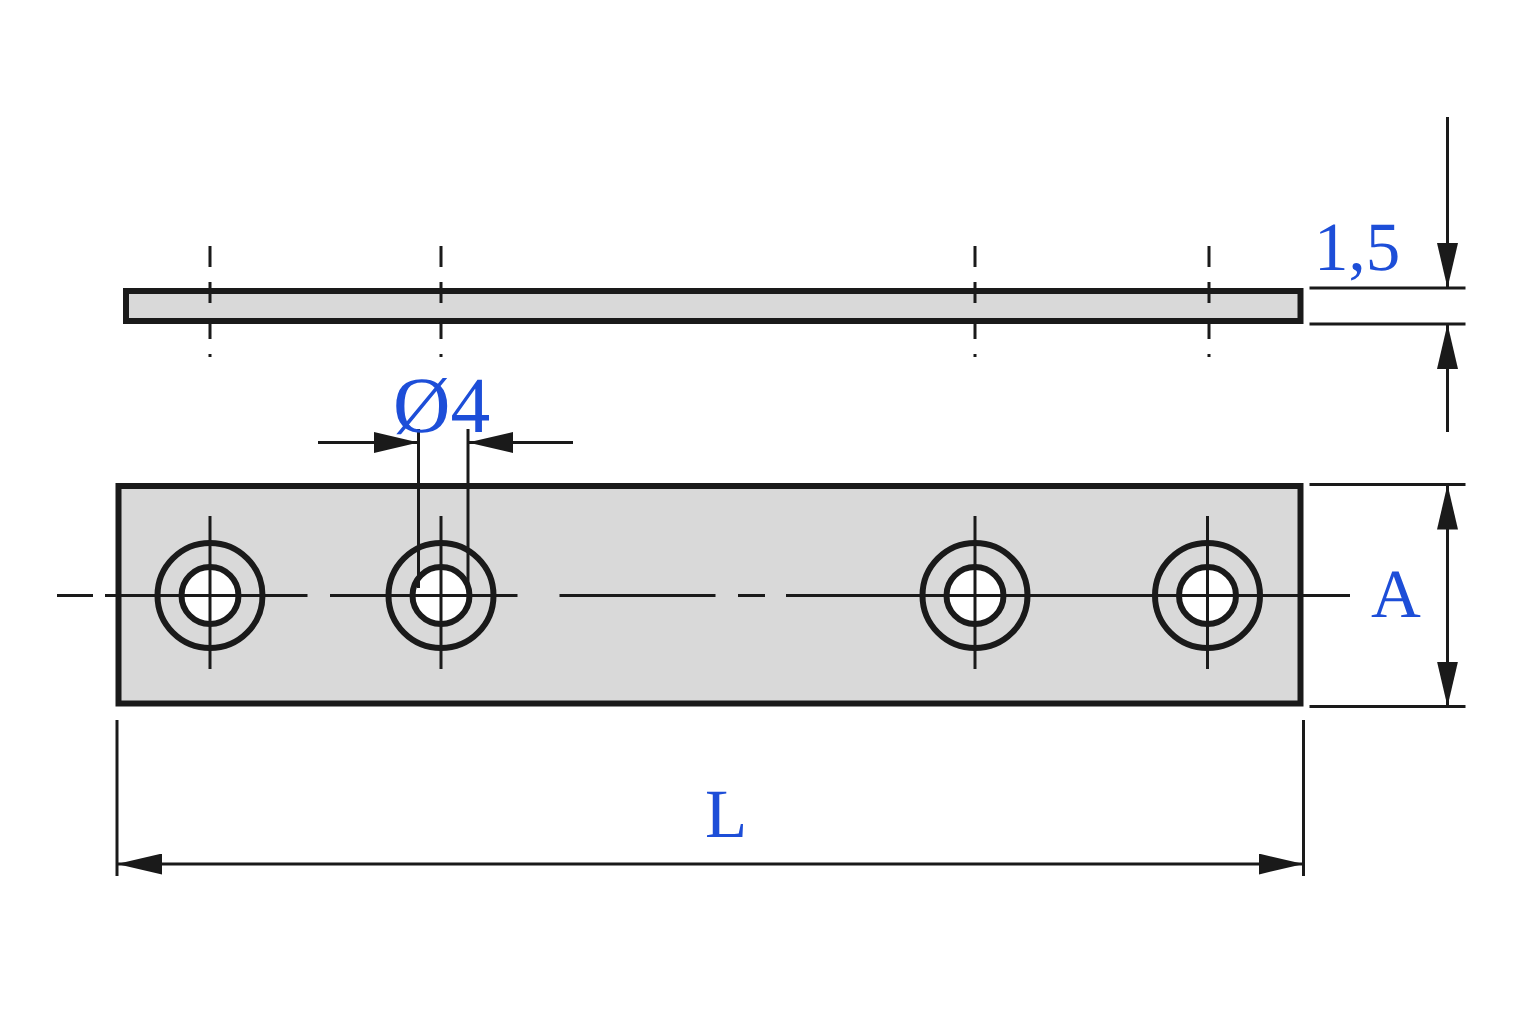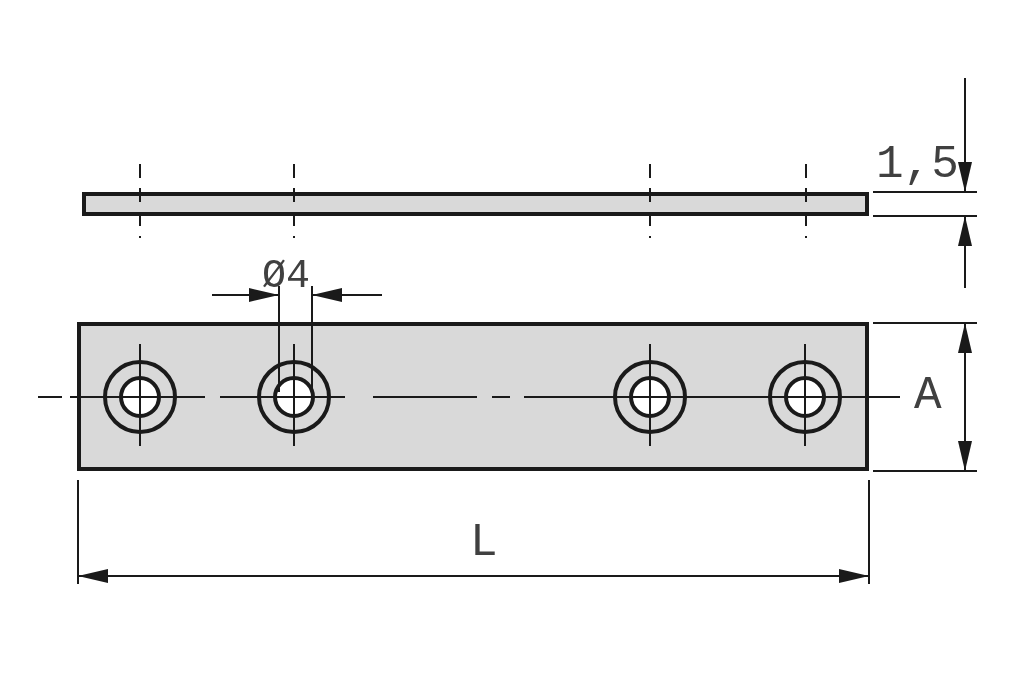--- a/index.html
+++ b/index.html
@@ -1,18 +1,18 @@
 <!DOCTYPE html>
 <html><head>
   <meta charset="utf-8">
   <style>
     html, body { margin: 0; padding: 0; background: #ffffff; }
     body { width: 1024px; height: 681px; overflow: hidden; position: relative; }
     #drawing { position: absolute; left: 0; top: 0; width: 1024px; height: 681px; }
-    .label { position: absolute; font-family: Liberation Mono, monospace; color: #404040; line-height: 1; white-space: nowrap; }
+    .label { position: absolute; font-family: Liberation Serif, serif; color: #1d4ed8; line-height: 1; white-space: nowrap; }
   </style>
 </head>
 <body>
 
 <svg id="drawing" viewBox="0 0 1024 681" xmlns="http://www.w3.org/2000/svg">
   <defs>
     <marker id="arrow" viewBox="0 0 30 14" refX="30" refY="7" markerWidth="30" markerHeight="14" markerUnits="userSpaceOnUse" orient="auto">
       <path d="M0,0 L30,7 L0,14 Z" fill="#1a1a1a"></path>
     </marker>
     <marker id="arrowStart" viewBox="0 0 30 14" refX="0" refY="7" markerWidth="30" markerHeight="14" markerUnits="userSpaceOnUse" orient="auto">
@@ -93,15 +93,15 @@
   </g>
 
   <g stroke="#1a1a1a" stroke-width="2" fill="none">
     <line x1="78" y1="480" x2="78" y2="584"></line>
     <line x1="869" y1="480" x2="869" y2="584"></line>
     <line x1="78" y1="576" x2="869" y2="576" marker-start="url(#arrowStart)" marker-end="url(#arrow)"></line>
   </g>
 </svg>
 
 <div class="label" style="left:876px; top:142px; font-size:46px;">1,5</div>
-<div class="label" style="left:262px; top:257px; font-size:40px;">Ø4</div>
+<div class="label" style="left:262px; top:245px; font-size:53px;">Ø4</div>
 <div class="label" style="left:914px; top:373px; font-size:46px;">A</div>
 <div class="label" style="left:470px; top:520px; font-size:46px;">L</div>
 
 </body></html>

